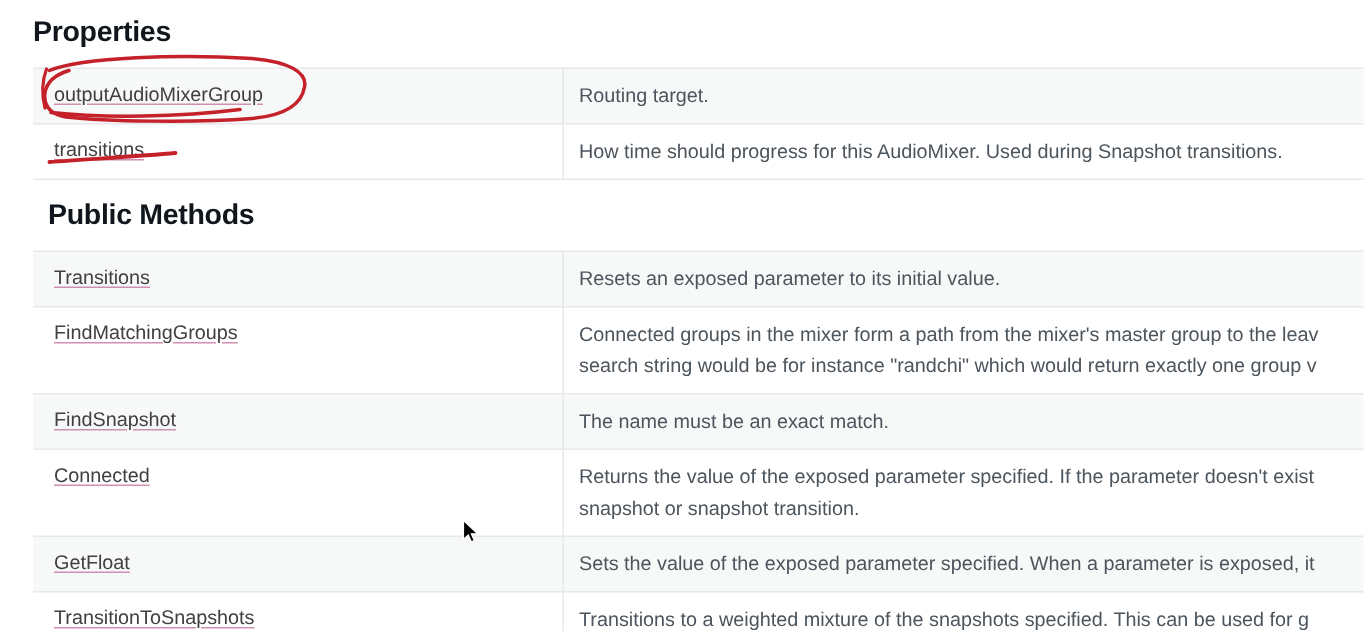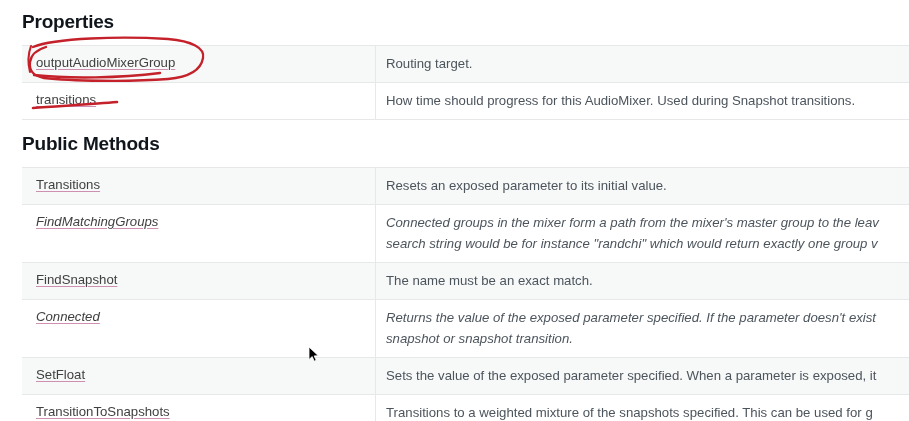--- a/index.html
+++ b/index.html
@@ -26,21 +26,21 @@
   .section-heading {
     position: absolute;
     left: 22px;
     font-size: 19px;
     font-weight: bold;
     color: #10161c;
     letter-spacing: -0.2px;
     white-space: nowrap;
   }
   #heading-properties { top: 11px; }
-  #heading-public-methods { top: 133px; }
+  #heading-public-methods { top: 133px; margin-left: 10px; }
 
   .doc-table {
     position: absolute;
     left: 22px;
     width: 1120px;          
     border-collapse: collapse;
     table-layout: fixed;
     font-size: 13.2px;
   }
   #table-properties { top: 45px; }
@@ -79,21 +79,21 @@
   .desc-text {
     color: #4c545c;
     font-size: 13.2px;
     line-height: 21px;
     display: block;
     white-space: pre-wrap;
   }
 
   
   .h-single td { height: 20px; }
-  .h-double td { height: 41px; font-style: italic; }
+  .h-double td { height: 41px; }
 
   
   #annotation-layer {
     position: absolute;
     left: 0; top: 0;
     width: 909px;
     height: 421px;
     pointer-events: none;
   }
 
@@ -168,21 +168,21 @@
         <td class="col-name">
           <a class="member-link">Connected</a>
         </td>
         <td class="col-desc">
           <span class="desc-text">Returns the value of the exposed parameter specified. If the parameter doesn't exist
 snapshot or snapshot transition.</span>
         </td>
       </tr>
       <tr class="row-alt h-single">
         <td class="col-name">
-          <a class="member-link">SetFloat</a>
+          <a class="member-link">GetFloat</a>
         </td>
         <td class="col-desc">
           <span class="desc-text">Sets the value of the exposed parameter specified. When a parameter is exposed, it </span>
         </td>
       </tr>
       <tr class="h-single">
         <td class="col-name">
           <a class="member-link">TransitionToSnapshots</a>
         </td>
         <td class="col-desc">

